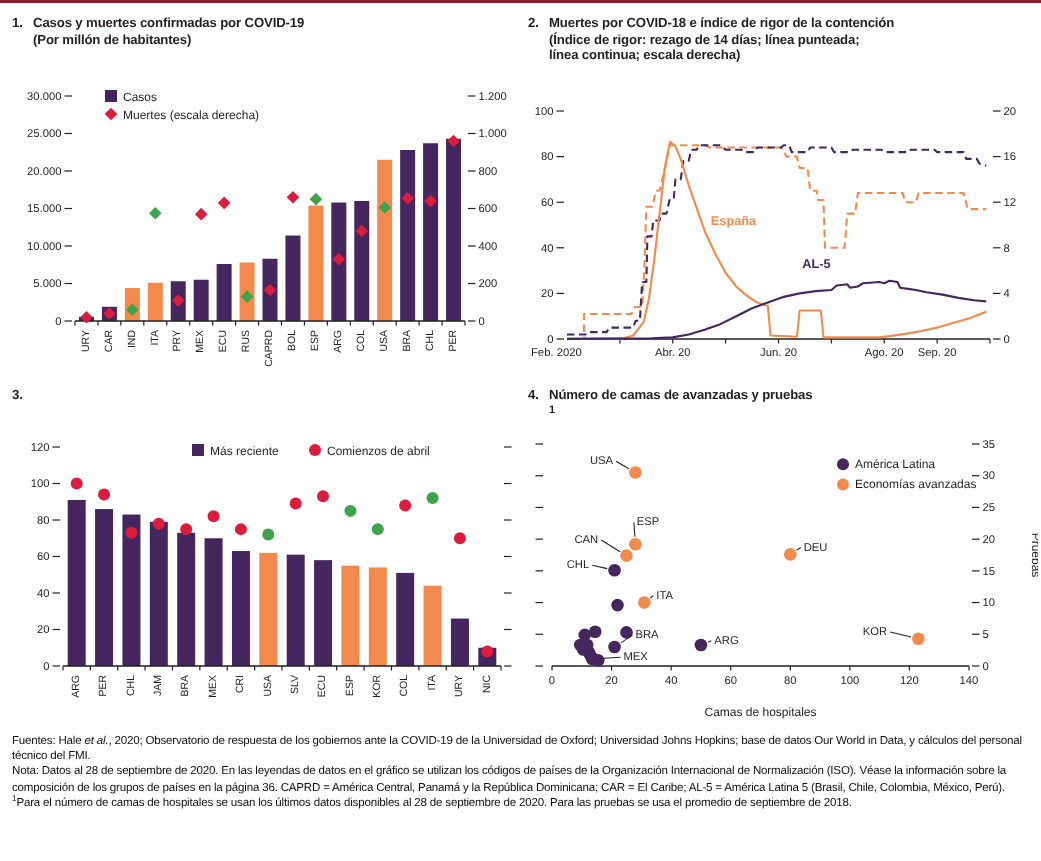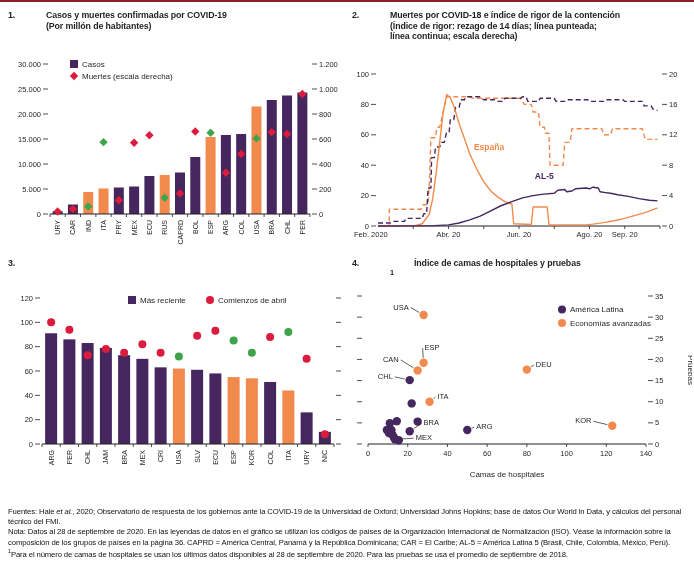--- a/index.html
+++ b/index.html
@@ -6,26 +6,26 @@
   .fig{position:relative;width:694px;height:574px;background:#fff;
        font-family:"Liberation Sans",sans-serif;color:#231f20;overflow:hidden;}
   .toprule{position:absolute;left:0;top:0;width:694px;height:2px;}
   .panel{position:absolute;}
   .p1{left:8px;top:10px;width:340px;height:240px;}
   .p2{left:352px;top:10px;width:340px;height:240px;}
   .p3{left:8px;top:258px;width:340px;height:222px;}
   .p4{left:352px;top:258px;width:340px;height:224px;}
   .ptitle{display:flex;font-size:8.8px;font-weight:bold;line-height:1.2;letter-spacing:-0.1px;}
   .pnum{width:14px;flex:0 0 14px;}
-  .plines span{display:block;margin-left:24px;}
+  .plines span{display:block;}
   .p1 svg{position:absolute;left:0;top:38px;}
   .p2 svg{position:absolute;left:0;top:56px;}
   .p3 svg{position:absolute;left:0;top:30px;}
   .p4 svg{position:absolute;left:0;top:30px;}
-  footer{position:absolute;left:8px;top:507px;width:679px;font-size:7.7px;
+  footer{position:absolute;left:8px;top:489px;width:679px;font-size:7.7px;
          line-height:1.33;letter-spacing:-0.12px;color:#111;}
   footer sup{font-size:5.5px;}
   svg text{font-family:"Liberation Sans",sans-serif;}
 </style>
 </head>
 <body>
 
 <div class="fig">
   <div class="toprule" style="background: rgb(140, 29, 47);"></div>
 
@@ -296,21 +296,21 @@
         <text x="132" y="15" font-size="8" text-anchor="start" fill="#231f20">Más reciente</text>
         <circle cx="202" cy="12" r="4" fill="#dc1c3c"></circle>
         <text x="210" y="15" font-size="8" text-anchor="start" fill="#231f20">Comienzos de abril</text>
       </svg>
   </section>
 
   <section class="panel p4">
     <div class="ptitle">
       <span class="pnum">4.</span>
       <span class="plines">
-        <span><span>Índice de camas de hospitales y pruebas</span><sup>1</sup></span>
+        <span><span>Número de camas de avanzadas y pruebas</span><sup>1</sup></span>
       </span>
     </div>
     <svg id="c4" width="340" height="194" viewBox="0 0 340 194">
         <line x1="5" y1="156" x2="10" y2="156" stroke="#231f20" stroke-width="0.8"></line>
         <line x1="296" y1="156" x2="301" y2="156" stroke="#231f20" stroke-width="0.8"></line>
         <text x="303" y="158.5" font-size="7.5" text-anchor="start" fill="#231f20">0</text>
         <line x1="5" y1="134.85714285714286" x2="10" y2="134.85714285714286" stroke="#231f20" stroke-width="0.8"></line>
         <line x1="296" y1="134.85714285714286" x2="301" y2="134.85714285714286" stroke="#231f20" stroke-width="0.8"></line>
         <text x="303" y="137.35714285714286" font-size="7.5" text-anchor="start" fill="#231f20">5</text>
         <line x1="5" y1="113.71428571428572" x2="10" y2="113.71428571428572" stroke="#231f20" stroke-width="0.8"></line>

